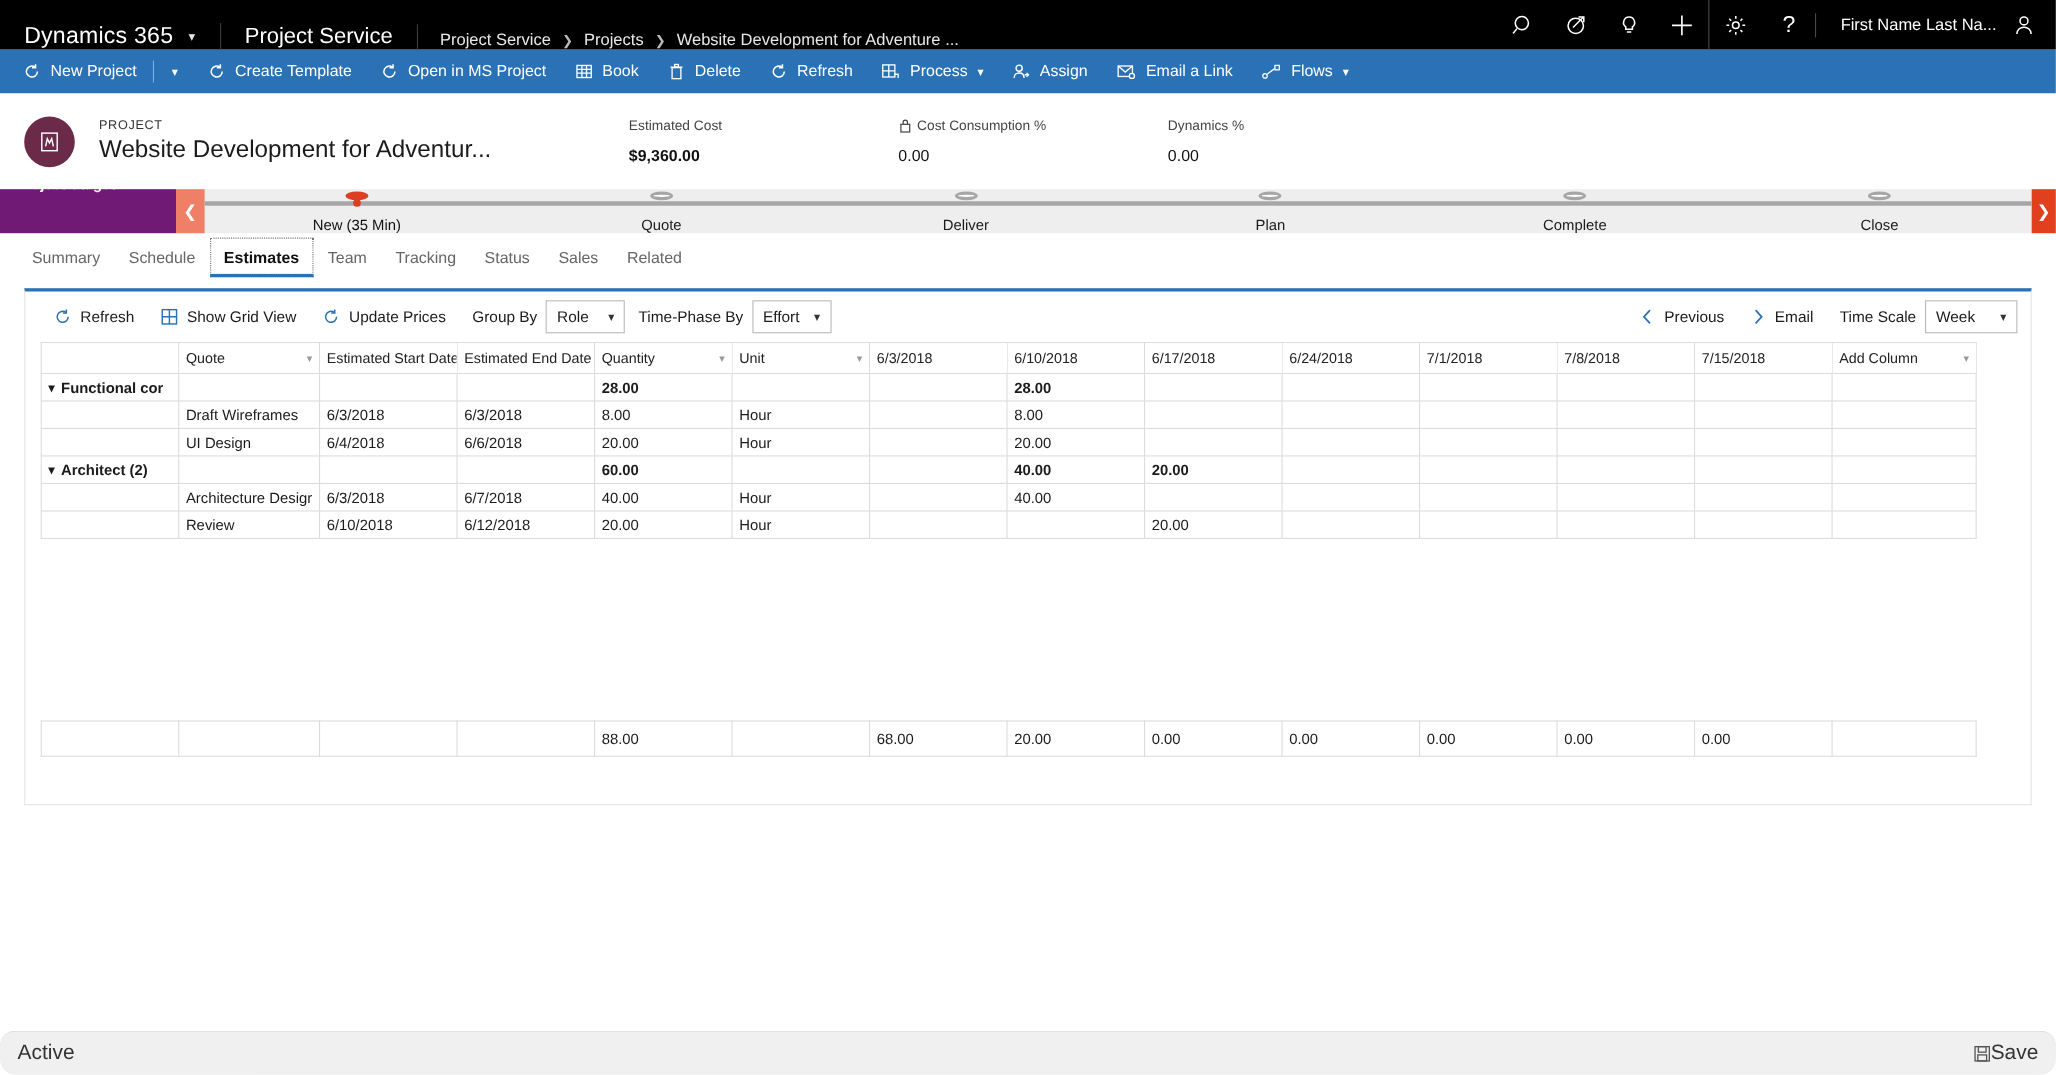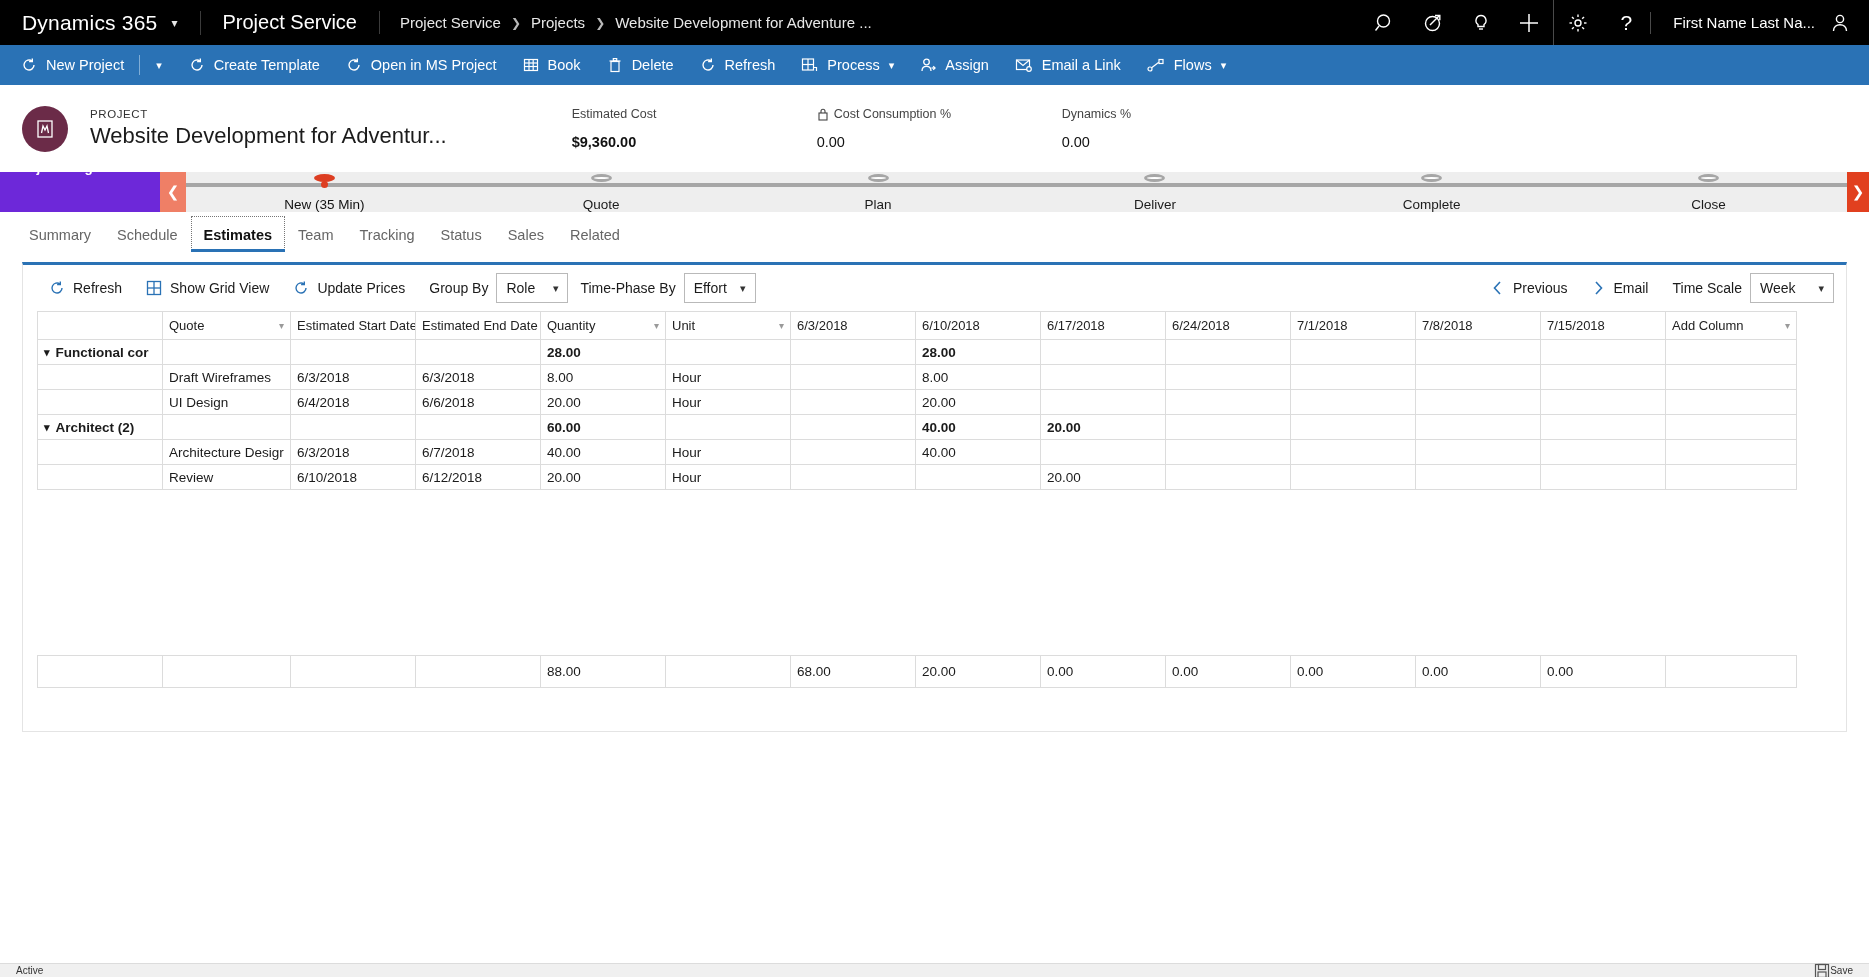--- a/index.html
+++ b/index.html
@@ -11,21 +11,21 @@
     font-family: "Liberation Sans", sans-serif;
     -webkit-font-smoothing: antialiased;
   }
 
   
   .topnav {
     height: 45px;
     background: #000000;
     color: #ffffff;
     display: flex;
-    align-items: center;
+    align-items: flex-end;
     position: relative;
   }
   .topnav .seg {
     display: flex;
     align-items: center;
     padding: 0 22px;
     border-right: 1px solid #3b3b3b;
     white-space: nowrap;
   }
   .topnav .brand { font-size: 21px; font-weight: 300; letter-spacing: .2px; }
@@ -114,21 +114,21 @@
 
   
   .stagewrap {
     height: 40px;
     display: flex;
     align-items: stretch;
     background: #eeeeee;
     position: relative;
   }
   .stage-title {
-    background: #6d28d9;
+    background: #701a75;
     color: #ffffff;
     width: 160px;
     padding: 3px 0 0 14px;
     display: flex; flex-direction: column; justify-content: center;
     flex: 0 0 auto;
     gap: 36px;
   }
   .stage-title .t1 { font-size: 13.5px; font-weight: 700; line-height: 16px; }
   .stage-title .t2 { font-size: 13px; font-weight: 400; line-height: 16px; }
   .stage-arrow-l {
@@ -267,26 +267,26 @@
     display: table-cell;
   }
   .grpwrap { display: flex; align-items: center; gap: 6px; }
   .grpcaret { font-size: 11px; }
   tr.totals td { font-weight: 400; }
   .spacer-rows { height: 165px; }
 
   
   .statusbar {
     position: absolute; left: 0; right: 0; bottom: 0;
-    height: 14px;
+    height: 40px;
     background: #f0f0f0;
     border-top: 1px solid #dcdcdc;
     display: flex; align-items: center;
     padding: 0 16px;
-    font-size: 10px; color: #333;
+    font-size: 19px; color: #333; border-radius: 14px;
   }
   .statusbar .sright {
     margin-left: auto; display: flex; align-items: center; gap: 0;
   }
   svg { display: block; }
 </style>
 </head>
 <body>
 
 <div class="topnav">
@@ -526,25 +526,25 @@
     <div class="stage active">
       <div class="dot"></div>
       <div class="slabel">New  (35 Min)</div>
     </div>
     <div class="stage">
       <div class="dot"></div>
       <div class="slabel">Quote</div>
     </div>
     <div class="stage">
       <div class="dot"></div>
-      <div class="slabel">Plan</div>
+      <div class="slabel">Deliver</div>
     </div>
     <div class="stage">
       <div class="dot"></div>
-      <div class="slabel">Deliver</div>
+      <div class="slabel">Plan</div>
     </div>
     <div class="stage">
       <div class="dot"></div>
       <div class="slabel">Complete</div>
     </div>
     <div class="stage">
       <div class="dot"></div>
       <div class="slabel">Close</div>
     </div>
   </div>

